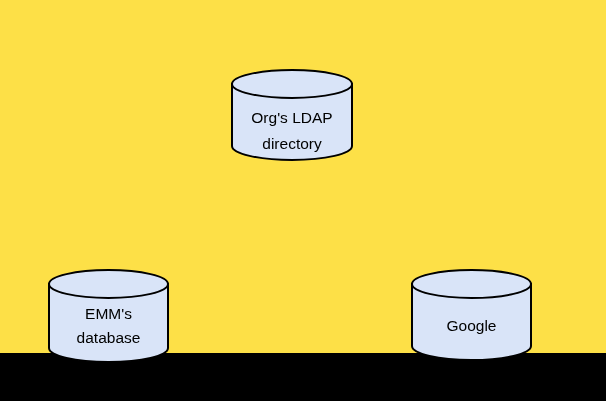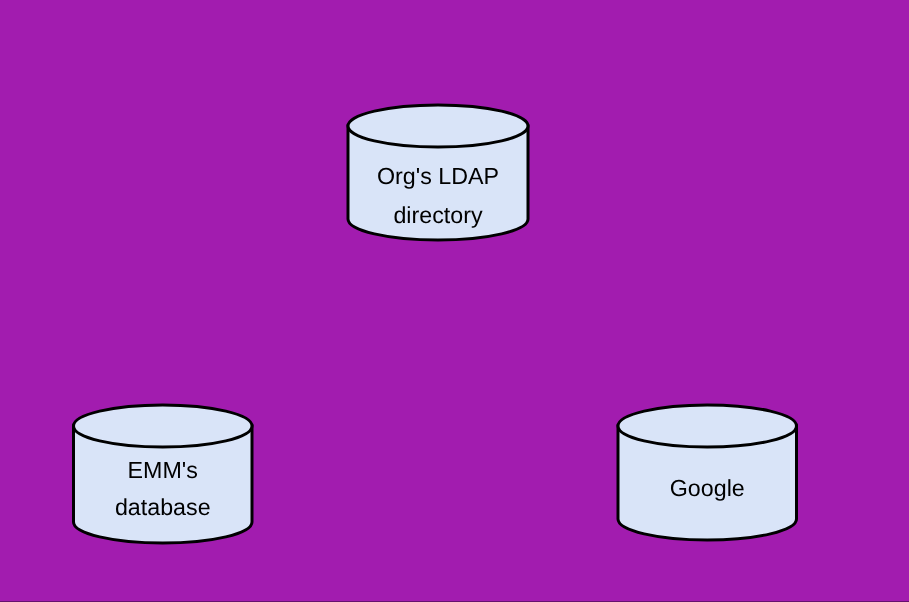--- a/index.html
+++ b/index.html
@@ -9,22 +9,22 @@
   body {
     width: 606px;
     height: 401px;
     background: #000000;
     overflow: hidden;
     font-family: "Liberation Sans", sans-serif;
   }
   .stage {
     position: relative;
     width: 606px;
-    height: 401px;
-    background: #a21caf;
+    height: 353px;
+    background: #fde047;
   }
   svg.diagram {
     display: block;
     width: 606px;
     height: 401px;
   }
   .cyl-shape {
     stroke: #000000;
     stroke-width: 2;
   }

